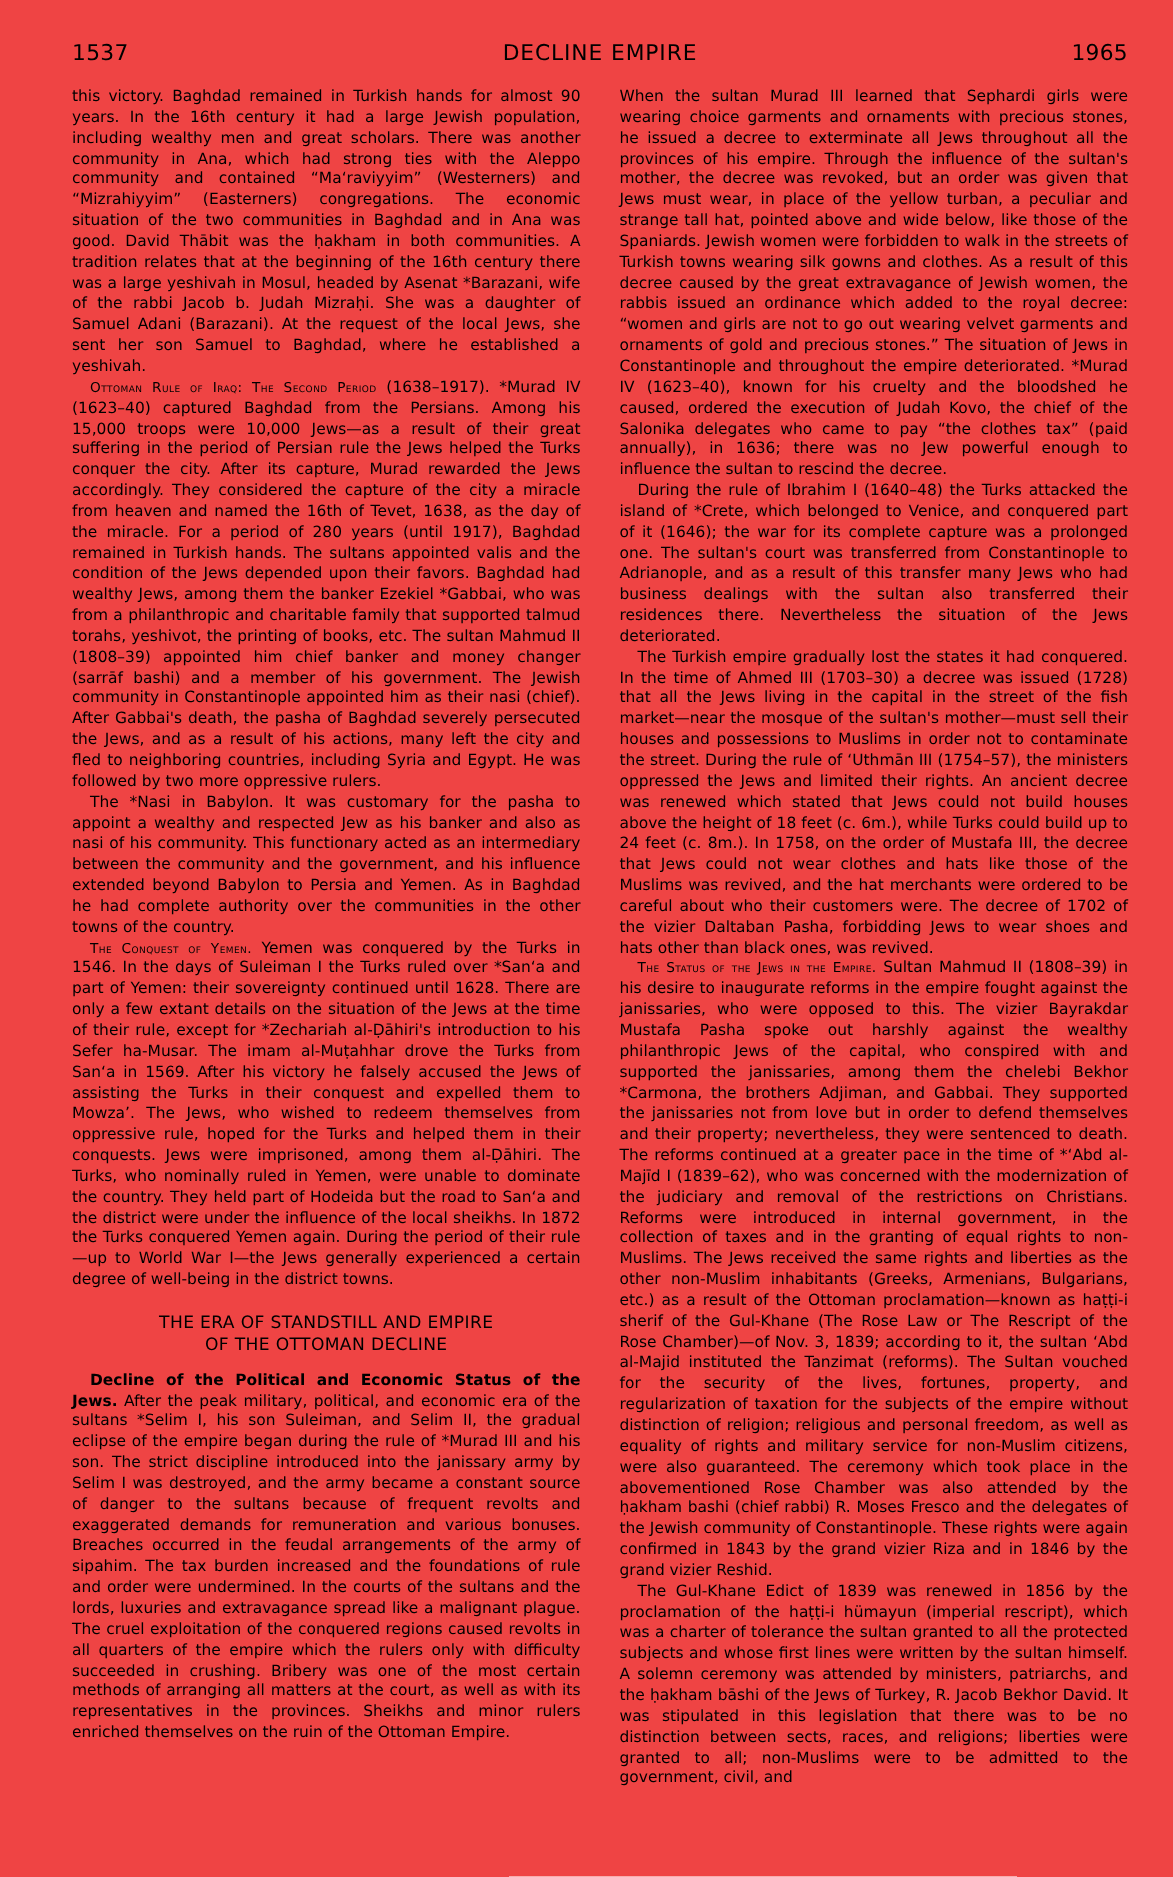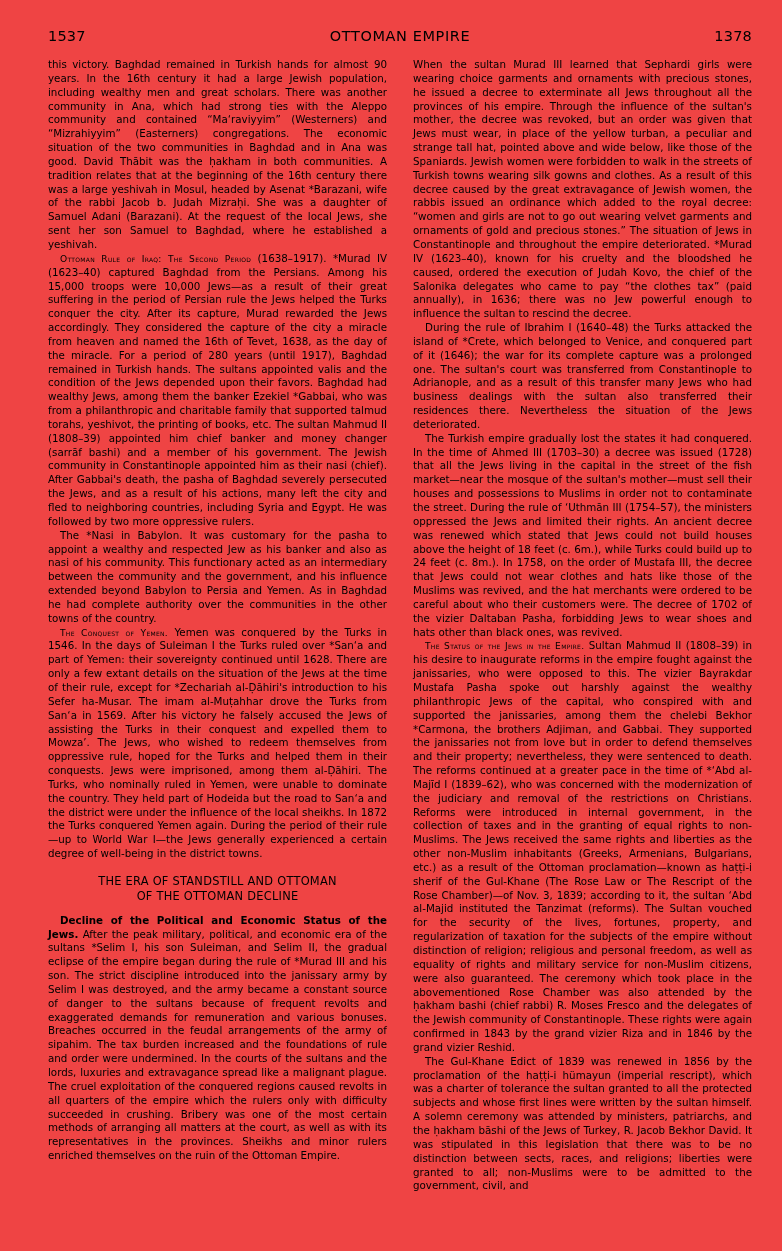--- a/index.html
+++ b/index.html
@@ -81,38 +81,38 @@
   }
   .col p + p { margin-top: 0; }
 </style>
 </head>
 <body>
 
 <div class="page">
 
   <div class="header">
     <span class="folio">1537</span>
-    <span class="running-title">OTTOMAN EMPIRE</span>
-    <span class="folio">1378</span>
+    <span class="running-title">DECLINE EMPIRE</span>
+    <span class="folio">1965</span>
   </div>
 
   <div class="columns">
 
     <div class="col">
 
       <p class="noindent">this victory. Baghdad remained in Turkish hands for almost 90 years. In the 16th century it had a large Jewish population, including wealthy men and great scholars. There was another community in Ana, which had strong ties with the Aleppo community and contained “Ma‘raviyyim” (Westerners) and “Mizrahiyyim” (Easterners) congregations. The economic situation of the two communities in Baghdad and in Ana was good. David Thābit was the ḥakham in both communities. A tradition relates that at the beginning of the 16th century there was a large yeshivah in Mosul, headed by Asenat *Barazani, wife of the rabbi Jacob b. Judah Mizraḥi. She was a daughter of Samuel Adani (Barazani). At the request of the local Jews, she sent her son Samuel to Baghdad, where he established a yeshivah.</p>
 
       <p><span class="sc smallcaps">Ottoman Rule of Iraq: The Second Period</span> <span>(1638–1917).</span> <span>*Murad IV (1623–40) captured Baghdad from the Persians. Among his 15,000 troops were 10,000 Jews—as a result of their great suffering in the period of Persian rule the Jews helped the Turks conquer the city. After its capture, Murad rewarded the Jews accordingly. They considered the capture of the city a miracle from heaven and named the 16th of Tevet, 1638, as the day of the miracle. For a period of 280 years (until 1917), Baghdad remained in Turkish hands. The sultans appointed valis and the condition of the Jews depended upon their favors. Baghdad had wealthy Jews, among them the banker Ezekiel *Gabbai, who was from a philanthropic and charitable family that supported talmud torahs, yeshivot, the printing of books, etc. The sultan Mahmud II (1808–39) appointed him chief banker and money changer (sarrāf bashi) and a member of his government. The Jewish community in Constantinople appointed him as their nasi (chief). After Gabbai's death, the pasha of Baghdad severely persecuted the Jews, and as a result of his actions, many left the city and fled to neighboring countries, including Syria and Egypt. He was followed by two more oppressive rulers.</span></p>
 
       <p><span class="it">The *Nasi in Babylon.</span> <span>It was customary for the pasha to appoint a wealthy and respected Jew as his banker and also as nasi of his community. This functionary acted as an intermediary between the community and the government, and his influence extended beyond Babylon to Persia and Yemen. As in Baghdad he had complete authority over the communities in the other towns of the country.</span></p>
 
       <p><span class="sc smallcaps">The Conquest of Yemen.</span> <span>Yemen was conquered by the Turks in 1546. In the days of Suleiman I the Turks ruled over *San‘a and part of Yemen: their sovereignty continued until 1628. There are only a few extant details on the situation of the Jews at the time of their rule, except for *Zechariah al-Ḍāhiri's introduction to his Sefer ha-Musar. The imam al-Muṭahhar drove the Turks from San‘a in 1569. After his victory he falsely accused the Jews of assisting the Turks in their conquest and expelled them to Mowza’. The Jews, who wished to redeem themselves from oppressive rule, hoped for the Turks and helped them in their conquests. Jews were imprisoned, among them al-Ḍāhiri. The Turks, who nominally ruled in Yemen, were unable to dominate the country. They held part of Hodeida but the road to San‘a and the district were under the influence of the local sheikhs. In 1872 the Turks conquered Yemen again. During the period of their rule—up to World War I—the Jews generally experienced a certain degree of well-being in the district towns.</span></p>
 
       <div class="section-title">
-        <div>THE ERA OF STANDSTILL AND OTTOMAN</div>
+        <div>THE ERA OF STANDSTILL AND EMPIRE</div>
         <div>OF THE OTTOMAN DECLINE</div>
       </div>
 
       <p><span class="bold">Decline of the Political and Economic Status of the Jews.</span> <span>After the peak military, political, and economic era of the sultans *Selim I, his son Suleiman, and Selim II, the gradual eclipse of the empire began during the rule of *Murad III and his son. The strict discipline introduced into the janissary army by Selim I was destroyed, and the army became a constant source of danger to the sultans because of frequent revolts and exaggerated demands for remuneration and various bonuses. Breaches occurred in the feudal arrangements of the army of sipahim. The tax burden increased and the foundations of rule and order were undermined. In the courts of the sultans and the lords, luxuries and extravagance spread like a malignant plague. The cruel exploitation of the conquered regions caused revolts in all quarters of the empire which the rulers only with difficulty succeeded in crushing. Bribery was one of the most certain methods of arranging all matters at the court, as well as with its representatives in the provinces. Sheikhs and minor rulers enriched themselves on the ruin of the Ottoman Empire.</span></p>
 
     </div>
 
     <div class="col">
 
       <p class="noindent">When the sultan Murad III learned that Sephardi girls were wearing choice garments and ornaments with precious stones, he issued a decree to exterminate all Jews throughout all the provinces of his empire. Through the influence of the sultan's mother, the decree was revoked, but an order was given that Jews must wear, in place of the yellow turban, a peculiar and strange tall hat, pointed above and wide below, like those of the Spaniards. Jewish women were forbidden to walk in the streets of Turkish towns wearing silk gowns and clothes. As a result of this decree caused by the great extravagance of Jewish women, the rabbis issued an ordinance which added to the royal decree: “women and girls are not to go out wearing velvet garments and ornaments of gold and precious stones.” The situation of Jews in Constantinople and throughout the empire deteriorated. *Murad IV (1623–40), known for his cruelty and the bloodshed he caused, ordered the execution of Judah Kovo, the chief of the Salonika delegates who came to pay “the clothes tax” (paid annually), in 1636; there was no Jew powerful enough to influence the sultan to rescind the decree.</p>

